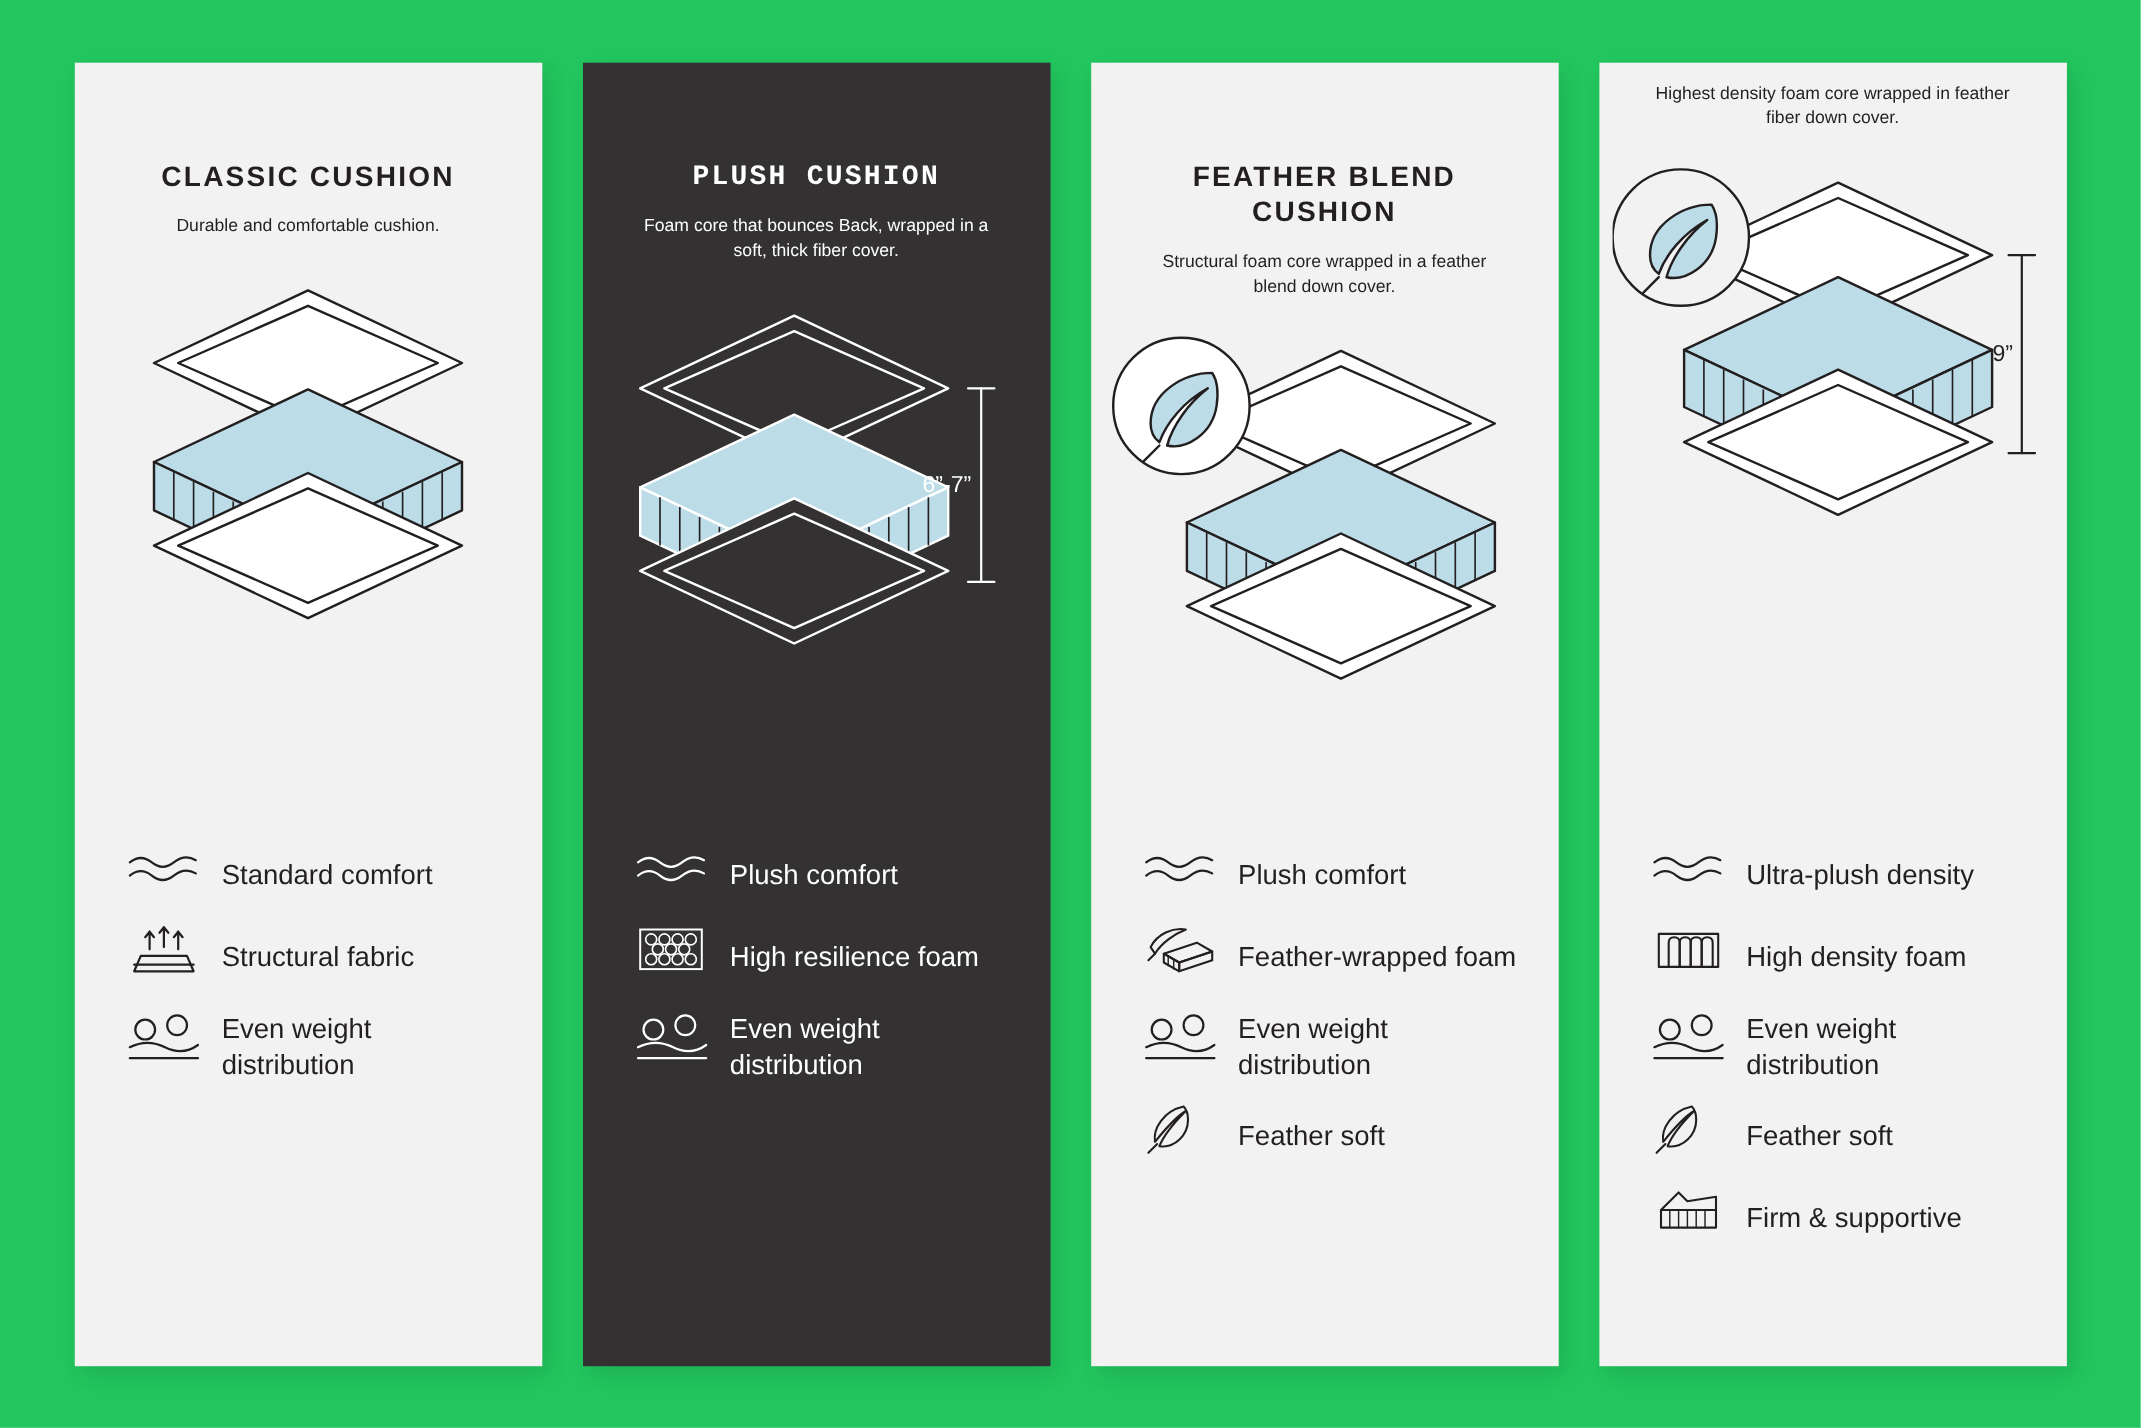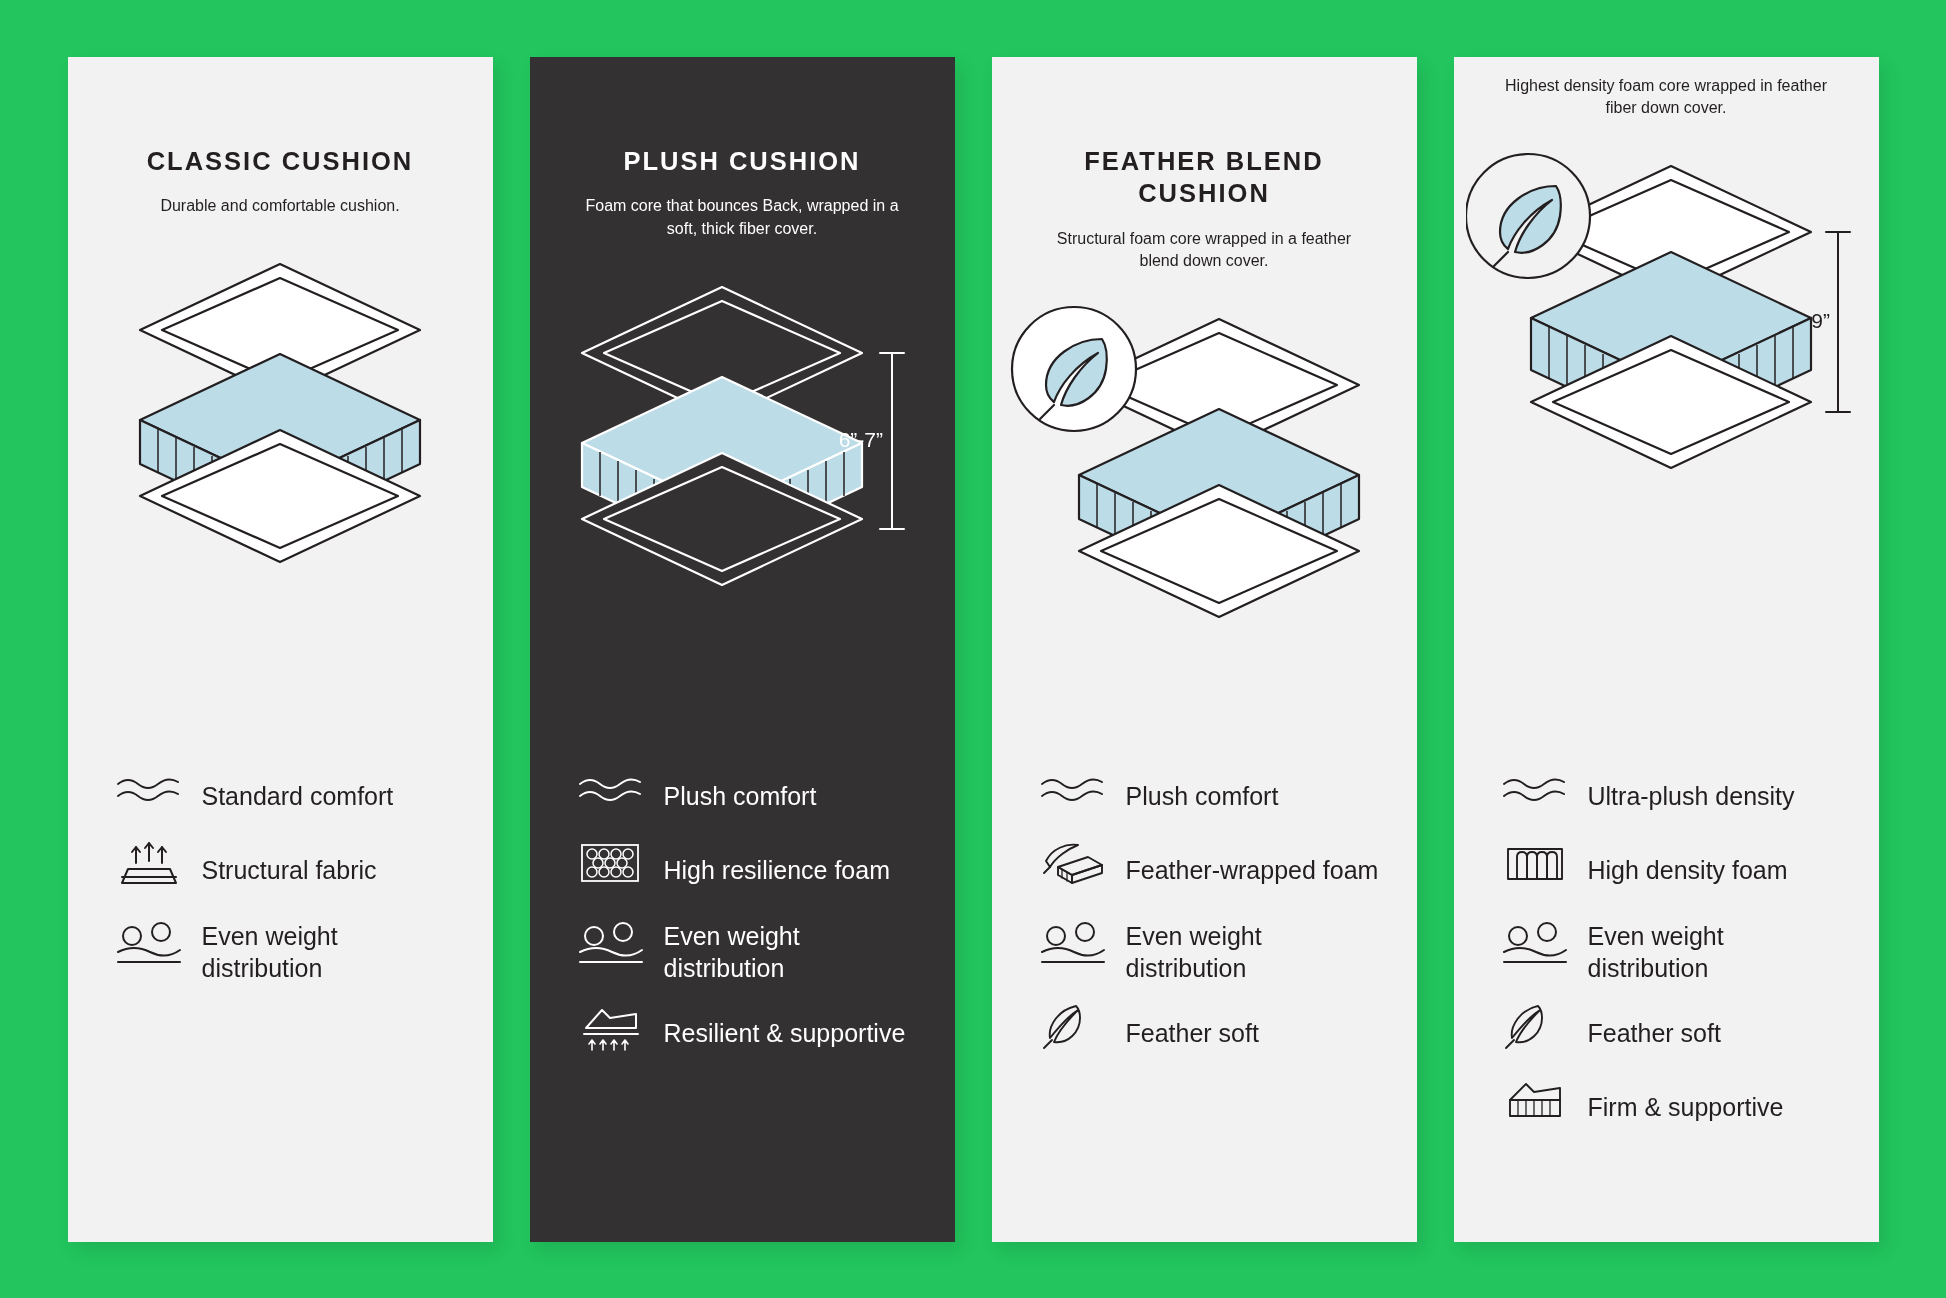--- a/index.html
+++ b/index.html
@@ -48,21 +48,21 @@
     padding: 0 34px;
     padding-top: 88px;
     text-align: center;
     font-size: 25.5px;
     font-weight: bold;
     letter-spacing: 2.0px;
     line-height: 1.28;
     color: #231f20;
     text-transform: uppercase;
   }
-  .card.dark .card-title { color: #ffffff; }
+  .card.dark .card-title { color: #ffffff; font-family: Liberation Mono, monospace; }
 
   .card-desc {
     margin: 0;
     padding: 18px 44px 0 44px;
     text-align: center;
     font-size: 16px;
     line-height: 1.42;
     color: #231f20;
     font-weight: normal;
   }
@@ -274,37 +274,20 @@
                 <g fill="none" stroke="#ffffff" stroke-width="2" stroke-linecap="round">
               <circle cx="18" cy="18" r="9"></circle>
               <circle cx="47" cy="14" r="9"></circle>
               <path d="M4 34 Q20 26 36 34 T66 32"></path>
               <line x1="4" y1="44" x2="66" y2="44"></line>
             </g>
               </svg>
           </span>
           <span class="flabel">Even weight distribution</span>
         </div>
-        <div class="feature">
-          <span class="ficon">
-            <svg width="70" height="52" viewBox="0 0 70 52">
-                <g fill="none" stroke="#ffffff" stroke-width="2" stroke-linecap="round" stroke-linejoin="round">
-              <path d="M10 28 L26 10 L34 18 L60 14 L60 28 Z"></path>
-              <line x1="8" y1="34" x2="62" y2="34"></line>
-              <g stroke-width="1.6">
-                <path d="M16 50 L16 40 M16 40 L13 44 M16 40 L19 44"></path>
-                <path d="M27 50 L27 40 M27 40 L24 44 M27 40 L30 44"></path>
-                <path d="M38 50 L38 40 M38 40 L35 44 M38 40 L41 44"></path>
-                <path d="M49 50 L49 40 M49 40 L46 44 M49 40 L52 44"></path>
-              </g>
-            </g>
-              </svg>
-          </span>
-          <span class="flabel">Resilient &amp; supportive</span>
-        </div>
       </div>
     </div>
 
     <div class="card">
       <h2 class="card-title">FEATHER BLEND CUSHION</h2>
       <p class="card-desc">Structural foam core wrapped in a feather blend down cover.</p>
 
       <div class="art">
         <svg width="400" height="330" viewBox="0 0 400 330">
           <g fill="none" stroke="#231f20" stroke-width="2.2" stroke-linejoin="round">

